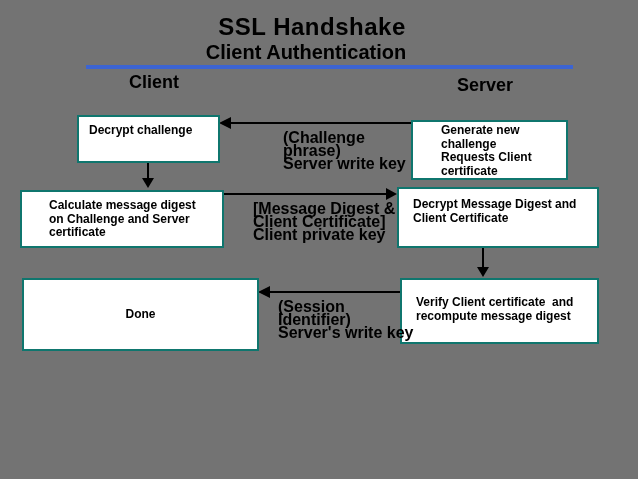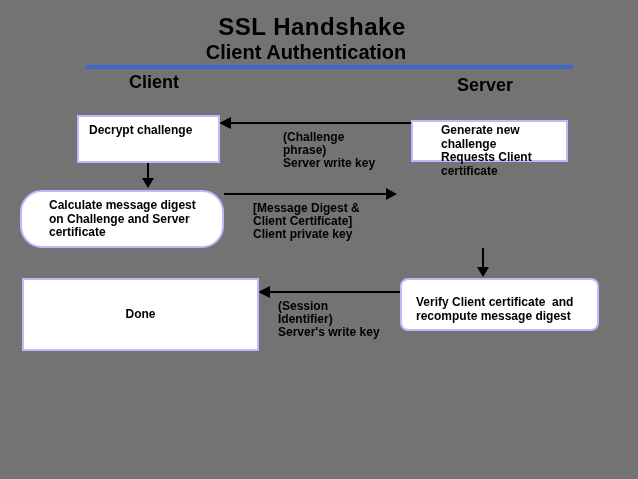--- a/index.html
+++ b/index.html
@@ -35,44 +35,44 @@
   .col-label {
     position: absolute;
     font-size: 18px; font-weight: bold;
     white-space: pre;
   }
   .col-label.client { left: 129px; top: 72px; }
   .col-label.server { left: 457px; top: 75px; text-align: center; }
   .box {
     position: absolute;
     box-sizing: border-box;
-    border: 2px solid #c4b5fd;
+    border: 2px solid #0f766e;
     background: #ffffff;
   }
   .box-text {
     font-size: 12px; font-weight: bold;
     line-height: 13.5px;
     white-space: pre;
     display: block;
   }
   .box.b-decrypt-challenge { left: 77px;  top: 115px; width: 143px; height: 48px; }
   .box.b-decrypt-challenge .box-text { padding: 7px 0 0 10px; }
-  .box.b-generate { left: 411px; top: 120px; width: 157px; height: 42px; overflow: visible; }
+  .box.b-generate { left: 411px; top: 120px; width: 157px; height: 60px; overflow: visible; }
   .box.b-generate .box-text { padding: 2px 0 0 28px; }
-  .box.b-calculate { left: 20px;  top: 190px; width: 204px; height: 58px; border-radius: 22px; }
+  .box.b-calculate { left: 20px;  top: 190px; width: 204px; height: 58px; }
   .box.b-calculate .box-text { padding: 7px 0 0 27px; }
   .box.b-decrypt-md { left: 397px; top: 187px; width: 202px; height: 61px; }
   .box.b-decrypt-md .box-text { padding: 9px 0 0 14px; }
   .box.b-done { left: 22px; top: 278px; width: 237px; height: 73px;
     display: flex; align-items: center; justify-content: center; }
-  .box.b-verify { left: 400px; top: 278px; width: 199px; height: 53px; border-radius: 8px; }
+  .box.b-verify { left: 400px; top: 278px; width: 199px; height: 66px; }
   .box.b-verify .box-text { padding: 16px 0 0 14px; }
   .flow-label {
     position: absolute;
-    font-size: 12px; font-weight: bold;
+    font-size: 16px; font-weight: bold;
     line-height: 13px;
     white-space: pre;
   }
   .flow-label.l-challenge { left: 283px; top: 131px; }
   .flow-label.l-digest    { left: 253px; top: 202px; }
   .flow-label.l-session   { left: 278px; top: 300px; }
   svg.connectors {
     position: absolute;
     left: 0; top: 0;
     width: 638px; height: 479px;
@@ -126,20 +126,24 @@
 Requests Client
 certificate</span>
   </div>
 
   <div class="box b-calculate">
     <span class="box-text">Calculate message digest
 on Challenge and Server
 certificate</span>
   </div>
 
+  <div class="box b-decrypt-md">
+    <span class="box-text">Decrypt Message Digest and
+Client Certificate</span>
+  </div>
 
   <div class="box b-done">
     <span class="box-text">Done</span>
   </div>
 
   <div class="box b-verify">
     <span class="box-text">Verify Client certificate  and
 recompute message digest</span>
   </div>
 

